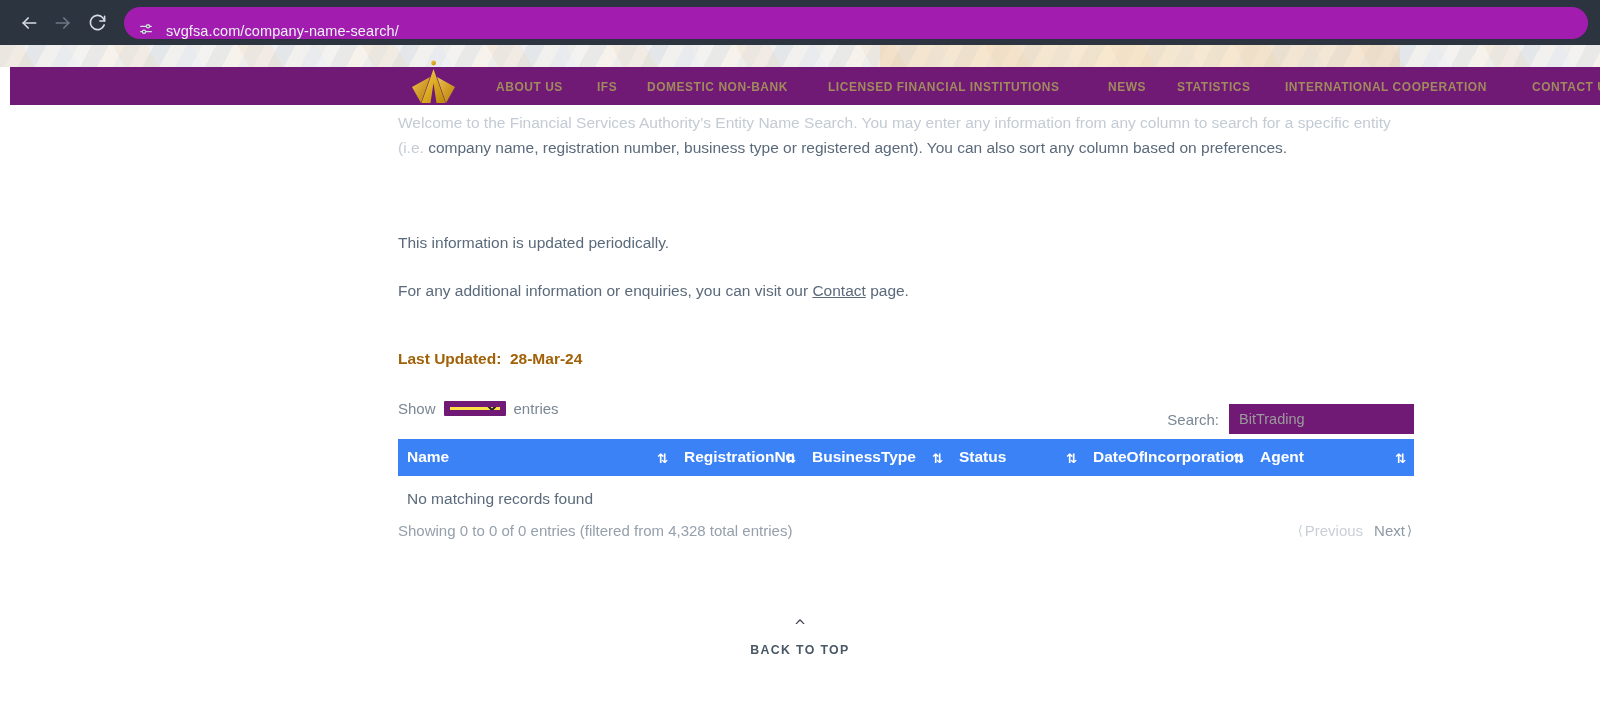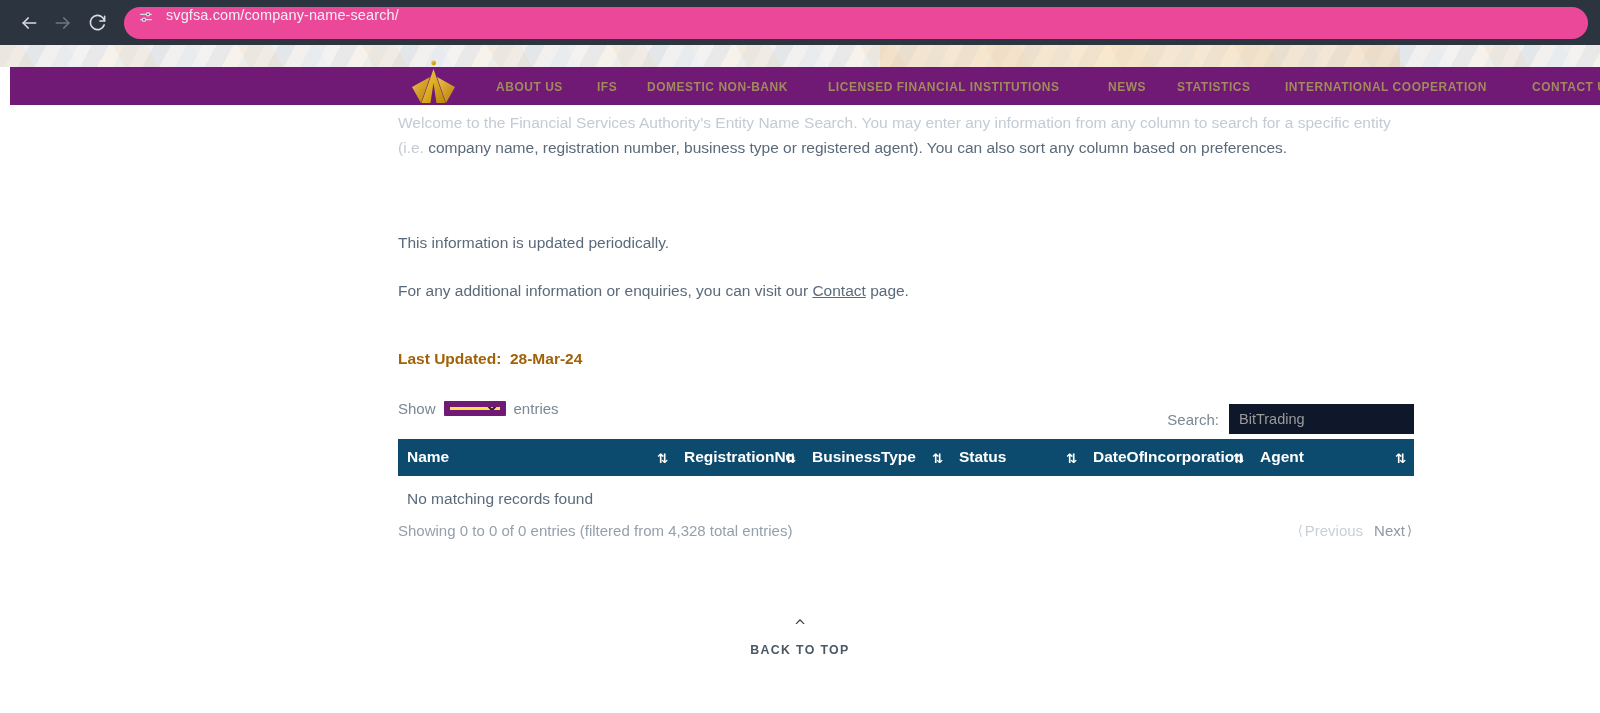--- a/index.html
+++ b/index.html
@@ -26,23 +26,23 @@
     color: #d7dce2;
     border-radius: 50%;
     flex: 0 0 auto;
   }
   .nav-btn svg { display:block; }
   .nav-btn.disabled { color: #6e7885; }
   #omnibox {
     margin-left: 10px;
     flex: 1 1 auto;
     height: 32px;
-    background: #ec4899;
+    background: #a21caf;
     border-radius: 16px;
-    display: flex; align-items: flex-start;
+    display: flex; align-items: flex-end;
     padding: 0 12px;
   }
   #site-settings-icon {
     width: 20px; height: 20px;
     display:flex; align-items:center; justify-content:center;
     color: #d7dce2; margin-right: 10px;
     flex: 0 0 auto;
   }
   #url-text {
     color: #eef1f5;
@@ -160,38 +160,38 @@
     position: absolute; right: 0; top: 4px;
     display: flex; align-items: center;
     gap: 10px;
   }
   #search-label {
     color: #7a8794;
     font-size: 15px;
   }
   #search-input {
     width: 185px; height: 30px;
-    background: #0f172a;
+    background: #701a75;
     border: none;
     outline: none;
     padding: 0 10px;
     font-family: "Liberation Sans", sans-serif;
     font-size: 14.5px;
     color: #9b9b9b;
   }
 
   
   #entity-table {
     margin-top: 9px;
     width: 1016px;
     border-collapse: collapse;
     table-layout: fixed;
   }
   #entity-table thead th {
-    background: #0c4a6e;
+    background: #3b82f6;
     color: #ffffff;
     font-size: 15.5px;
     font-weight: 700;
     text-align: left;
     padding: 9px 8px 10px 8px;
     position: relative;
     white-space: nowrap;
   }
   #entity-table thead th:first-child { padding-left: 9px; }
   .sort-icon {

